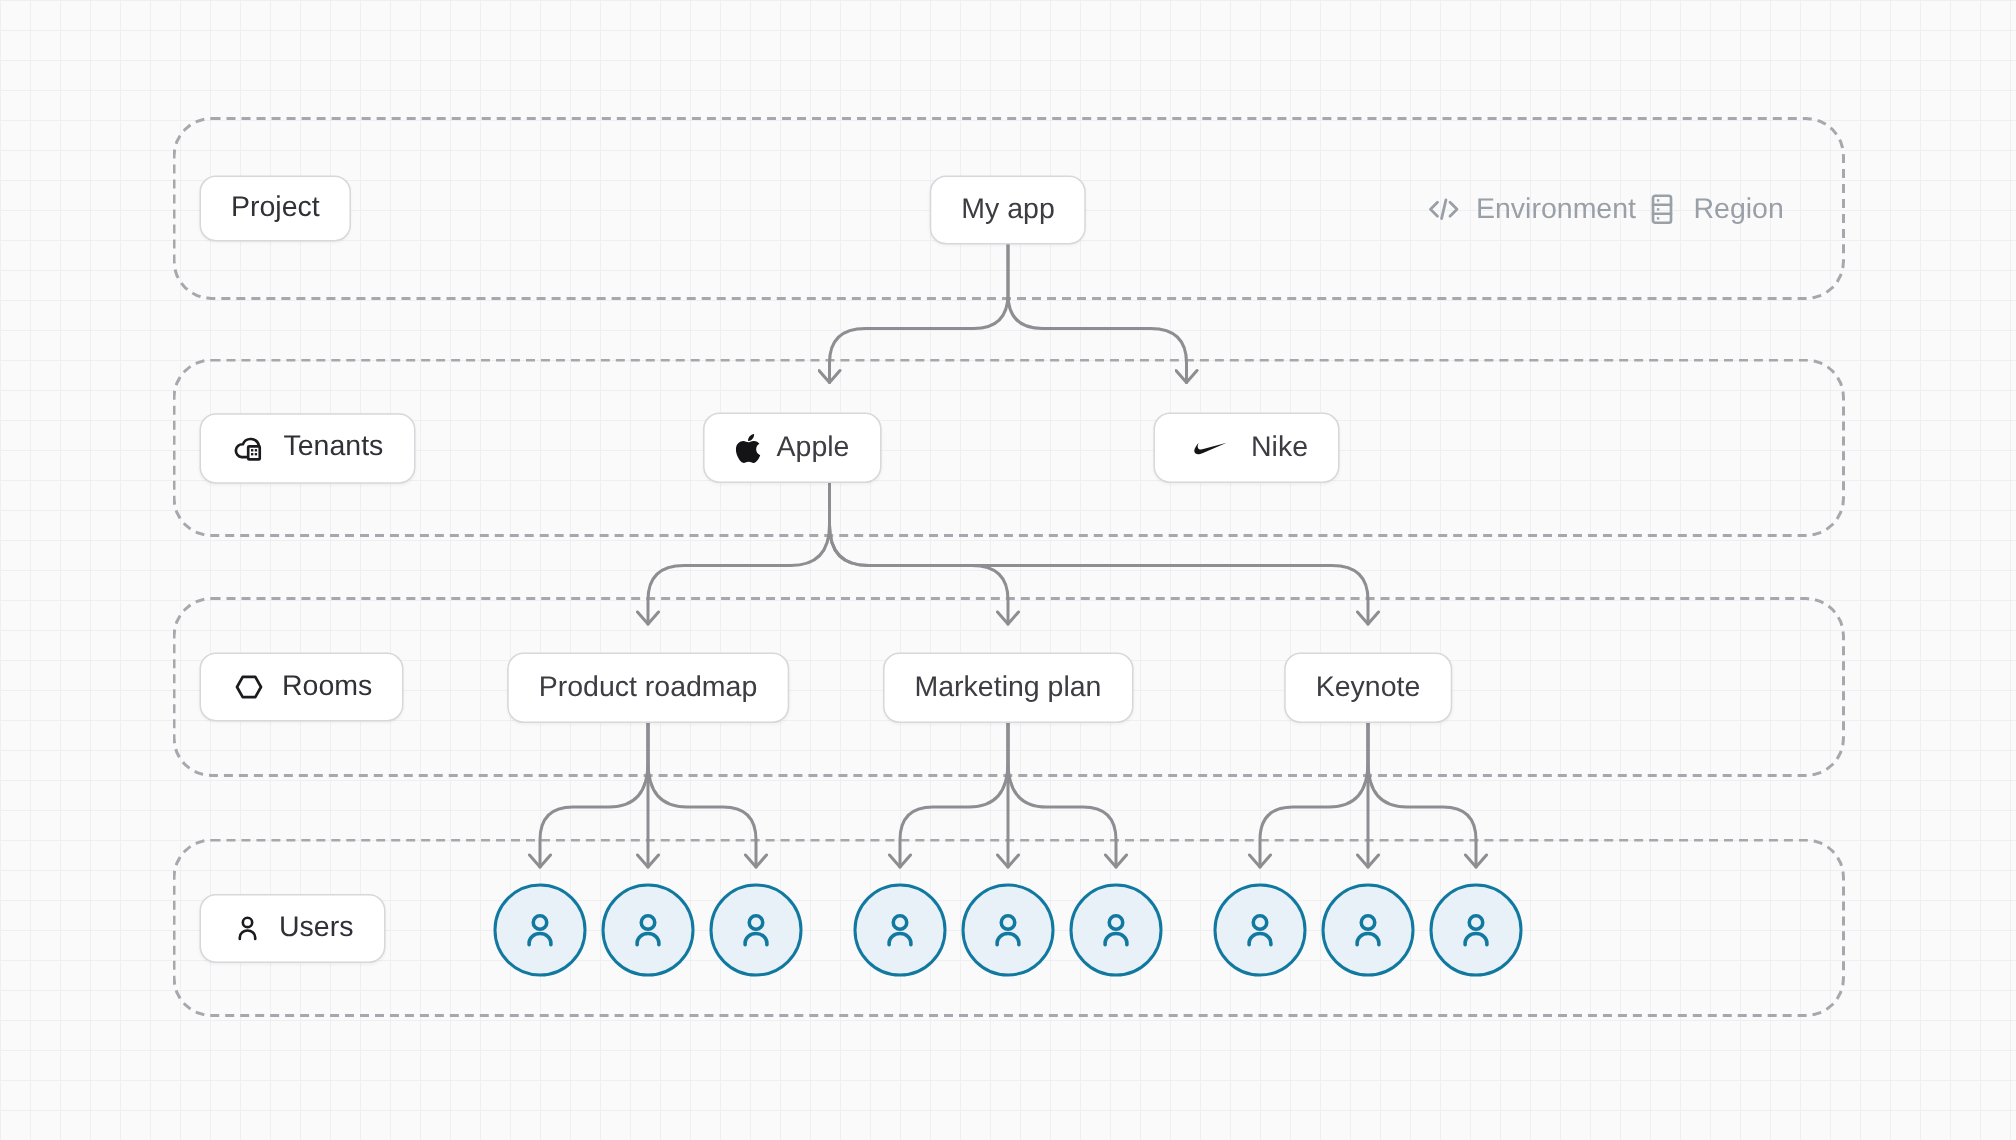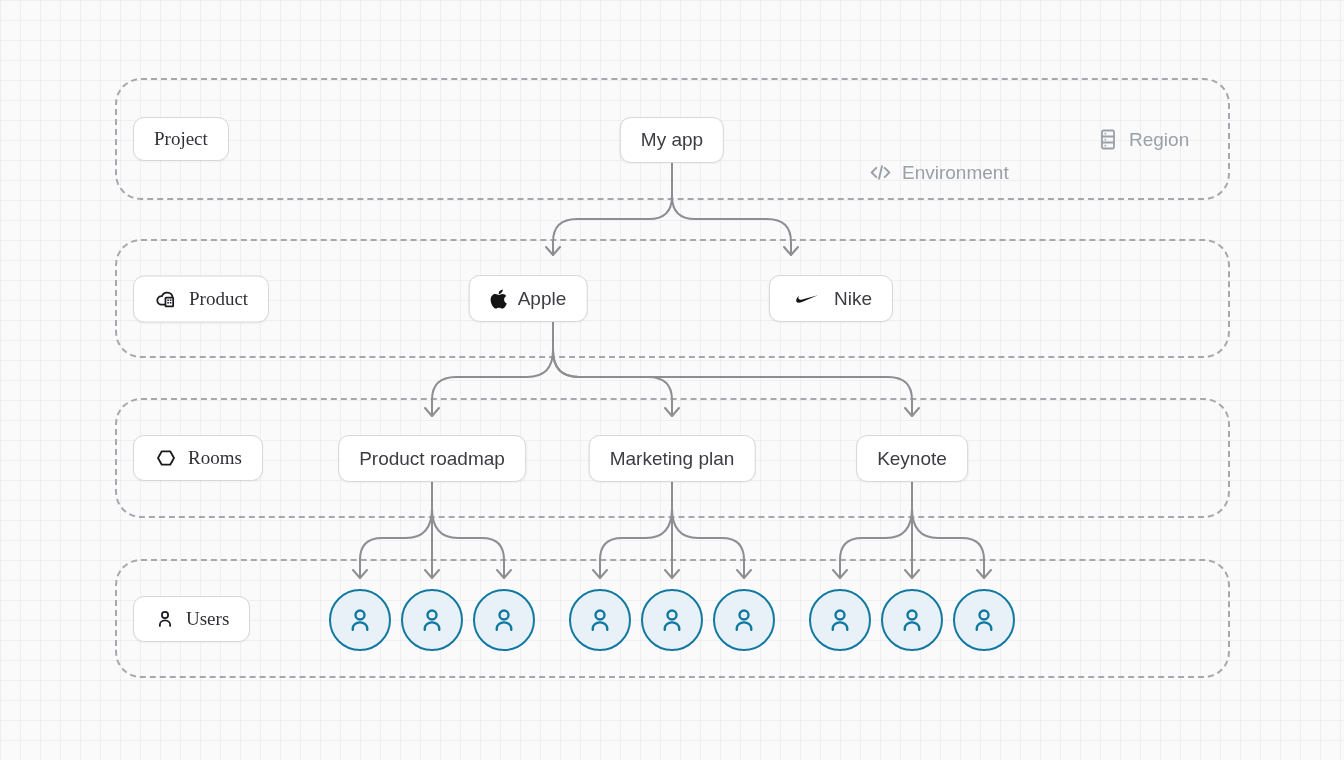--- a/index.html
+++ b/index.html
@@ -35,21 +35,20 @@
     left:16px;top:50%;
     transform:translateY(-50%);
     display:inline-flex;align-items:center;gap:10px;
     background:#ffffff;
     border:1.5px solid #d7d7dc;
     border-radius:11px;
     padding:10px 20px;
     font-size:19px;color:#303036;
     box-shadow:0 1px 2px rgba(0,0,0,0.04);
     white-space:nowrap;
-    font-family:Liberation Serif, serif;
   }
   .node{
     position:absolute;
     transform:translateX(-50%);
     display:inline-flex;align-items:center;gap:10px;
     background:#ffffff;
     border:1.5px solid #d7d7dc;
     border-radius:11px;
     height:47px;box-sizing:border-box;
     padding:0 20px;
@@ -57,21 +56,21 @@
     box-shadow:0 1px 2px rgba(0,0,0,0.04);
     white-space:nowrap;
     z-index:10;
   }
   .meta{
     position:absolute;
     display:inline-flex;align-items:center;gap:9px;
     font-size:19px;color:#9aa0a8;
     z-index:10;white-space:nowrap;
   }
-  .meta-env{left:868px;top:127px;margin-top:33px;}
+  .meta-env{left:950px;top:127px;}
   .meta-region{left:1096px;top:127px;}
   .connectors{
     position:absolute;left:0;top:0;z-index:5;
     pointer-events:none;
   }
   .user-circle{
     position:absolute;
     width:62px;height:62px;
     border-radius:50%;
     border:2.5px solid #1178a0;
@@ -137,21 +136,21 @@
       <span class="icon">
         <svg width="25" height="25" viewBox="0 0 24 24" fill="none" stroke="#1b1b1f" stroke-width="1.7" stroke-linecap="round" stroke-linejoin="round">
           <path d="M10.6 17.5 H6.9 A4.1 4.1 0 1 1 7.6 9.3 A5.4 5.4 0 0 1 17.9 10.2"></path>
           <rect x="11" y="10.6" width="7.4" height="8.4" rx="0.6"></rect>
           <rect x="12.8" y="12.4" width="1.5" height="1.5" fill="#1b1b1f" stroke="none"></rect>
           <rect x="15.2" y="12.4" width="1.5" height="1.5" fill="#1b1b1f" stroke="none"></rect>
           <rect x="12.8" y="14.9" width="1.5" height="1.5" fill="#1b1b1f" stroke="none"></rect>
           <rect x="15.2" y="14.9" width="1.5" height="1.5" fill="#1b1b1f" stroke="none"></rect>
         </svg>
       </span>
-      <span>Product</span>
+      <span>Tenants</span>
     </div>
   </div>
 
   <div class="band band-3">
     <div class="row-label">
       <span class="icon">
         <svg width="24" height="24" viewBox="0 0 24 24" fill="none" stroke="#1b1b1f" stroke-width="1.8" stroke-linejoin="round">
           <polygon points="4,12 7.8,5.3 16.2,5.3 20,12 16.2,18.7 7.8,18.7"></polygon>
         </svg>
       </span>

